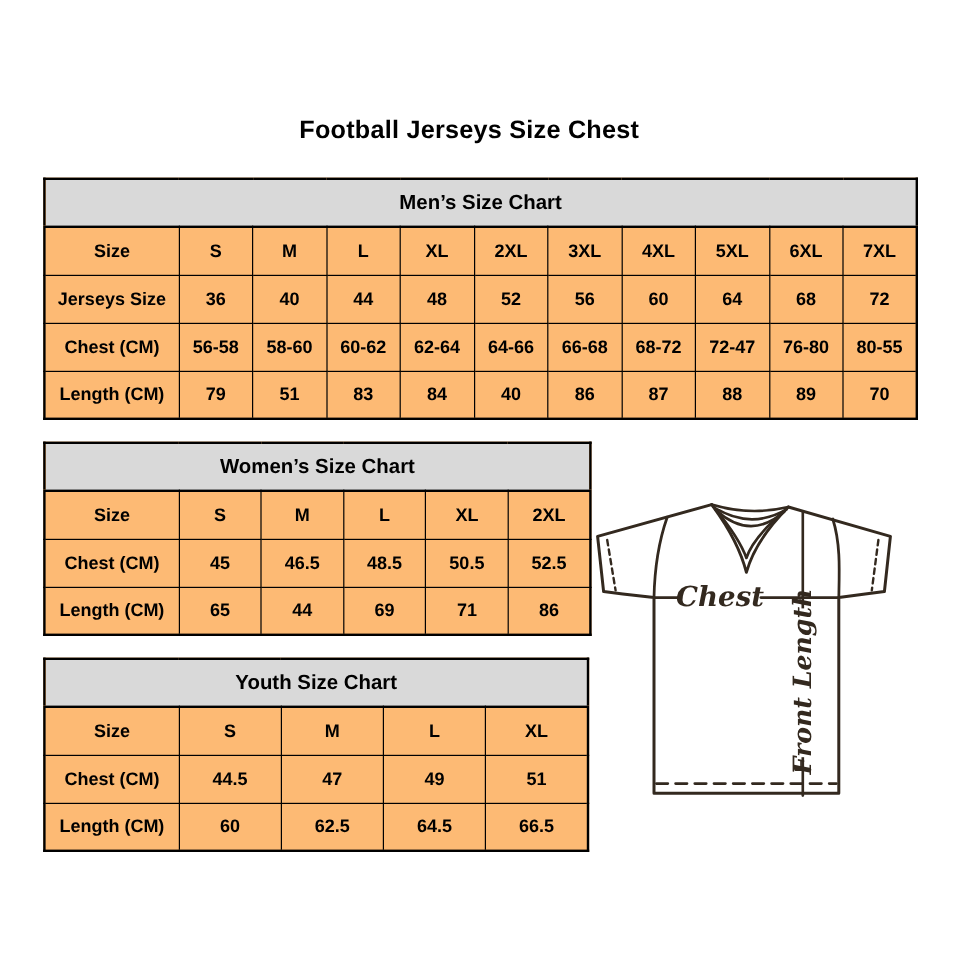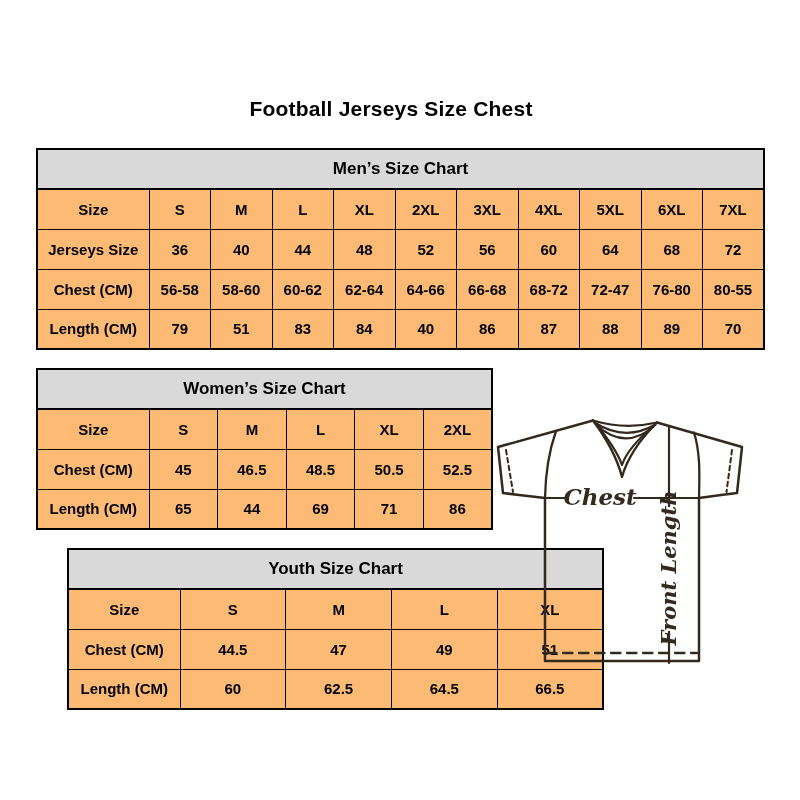--- a/index.html
+++ b/index.html
@@ -30,21 +30,21 @@
   }
   table.size-table thead th {
     background: var(--table-header-bg, #d9d9d9);
     font-size:17px; height:40px;
     border-bottom-width:2px;
   }
   table.size-table tbody tr { height:40px; }
 
   .mens   { left:36px; top:148px; width:729px; }
   .womens { left:36px; top:368px; width:457px; }
-  .youth  { left:36px; top:548px; width:537px;margin-left:31px; }
+  .youth  { left:36px; top:548px; width:455px; }
 
   .jersey-wrap { position:absolute; left:488px; top:403px; width:262px; height:262px; }
   .jersey-lines path, .jersey-lines line {
     stroke: var(--jersey-line, #33291f); fill:none;
     stroke-linecap:round; stroke-linejoin:round;
   }
   .jersey-label {
     font-family:"DejaVu Serif", serif;
     font-style:italic; font-weight:bold;
     fill: var(--jersey-line, #33291f);

